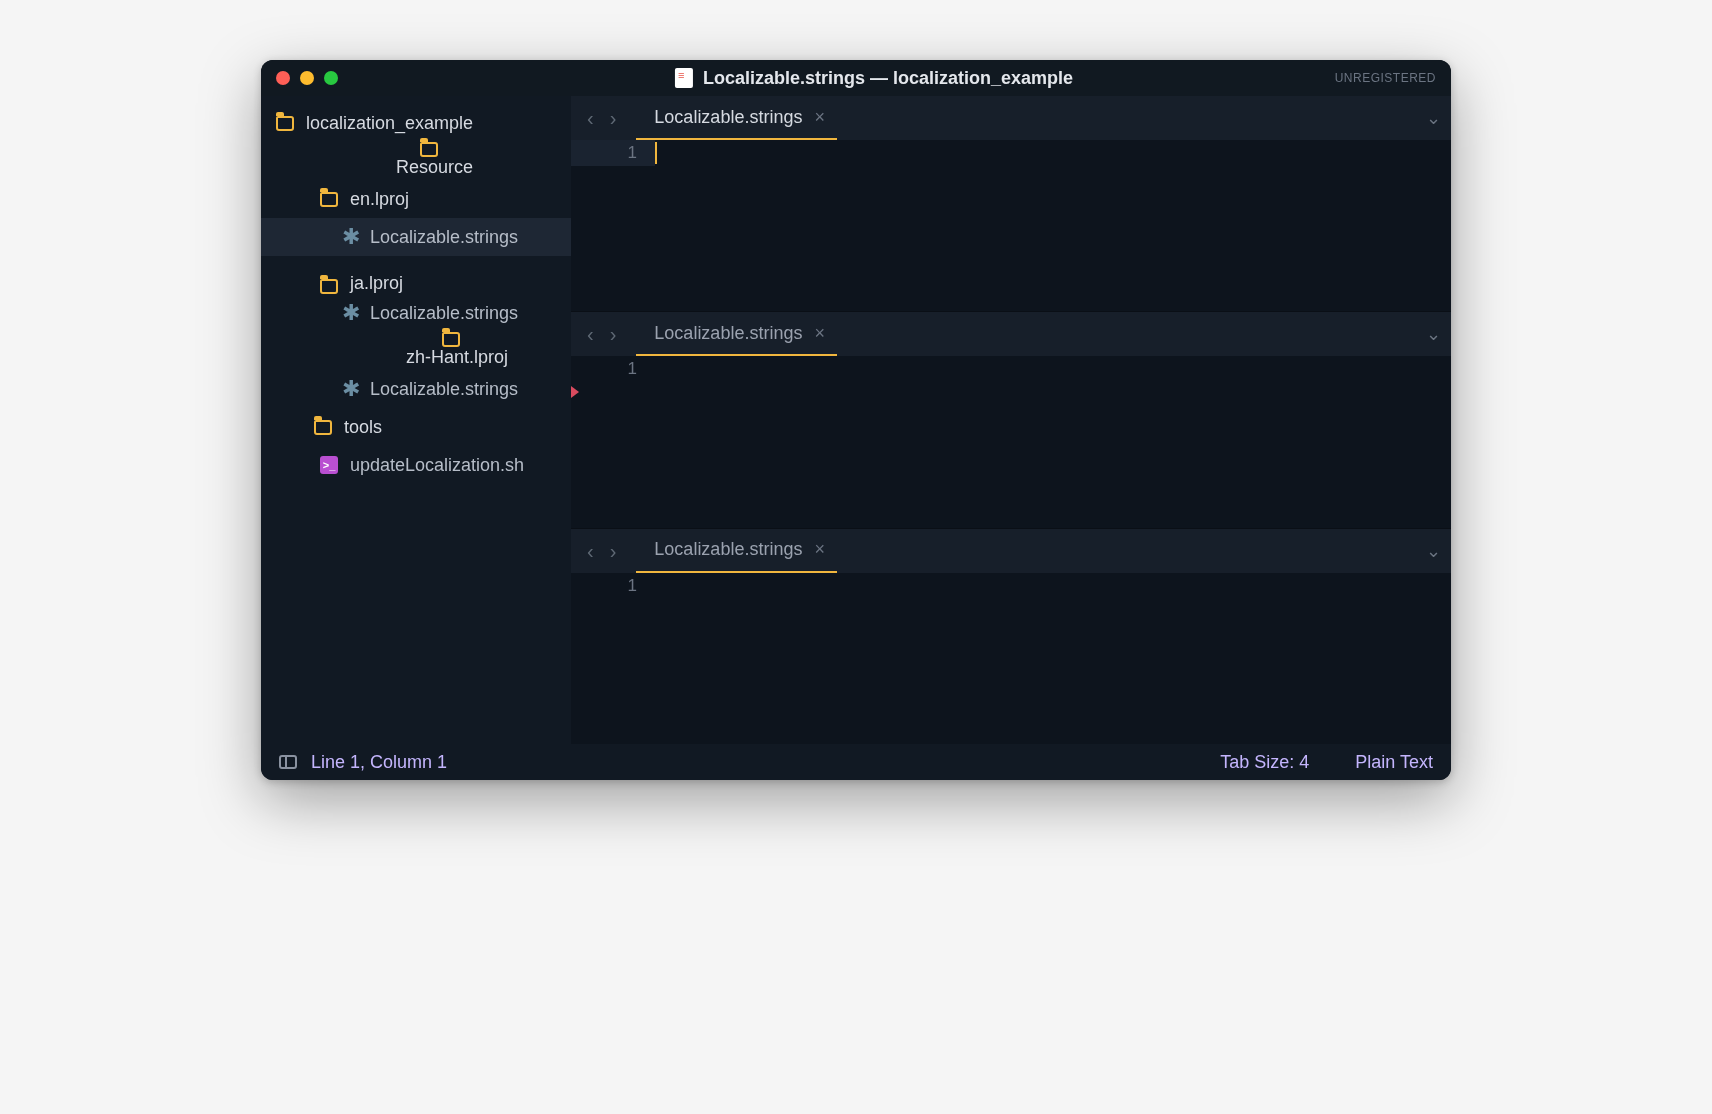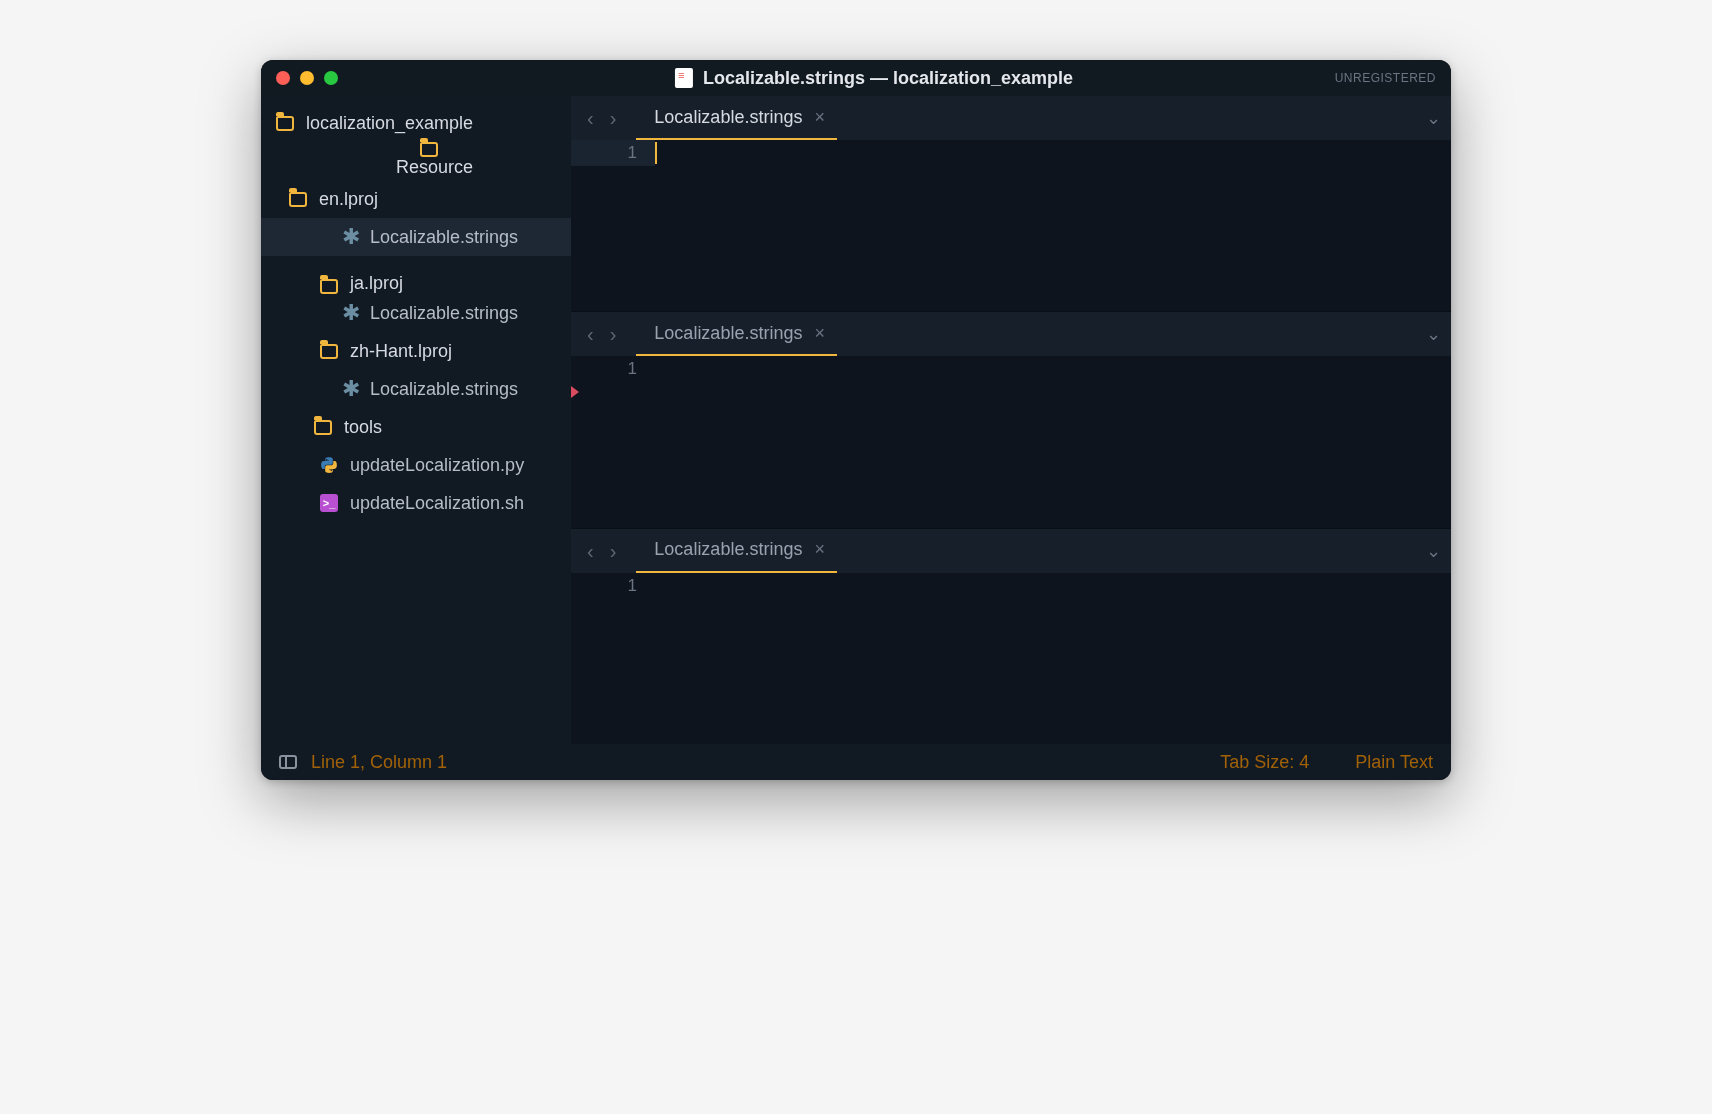--- a/index.html
+++ b/index.html
@@ -35,21 +35,21 @@
     .nav-arrow { color: #5f6975; font-size: 20px; padding: 0 6px; cursor: default; line-height: 1; }
     .tab { display: flex; align-items: center; height: 100%; padding: 0 12px 0 18px; font-size: 18px; color: #9ba2af; border-bottom: 2px solid #f0b63e; margin-left: 10px; }
     .tab.active { color: #d6dae1; }
     .tab-close { margin-left: 12px; color: #6b7482; font-size: 18px; cursor: default; }
     .chevron-down { margin-left: auto; color: #6b7482; font-size: 18px; cursor: default; }
     .gutter-row { display: flex; height: 26px; background: #0d141d; }
     .gutter { width: 84px; color: #6b7482; text-align: right; padding-right: 18px; font-size: 17px; line-height: 26px; font-variant-numeric: tabular-nums; }
     .gutter.active-bg { background: #1a2330; }
     .cursor-line { width: 2px; height: 22px; background: #f0b63e; margin-top: 2px; }
     .red-arrow { position: absolute; left: 0; top: 74px; width: 0; height: 0; border-top: 6px solid transparent; border-bottom: 6px solid transparent; border-left: 8px solid #d94b5f; }
-    .statusbar { height: 36px; background: #111923; display: flex; align-items: center; padding: 0 18px; gap: 14px; font-size: 18px; color: #a16207; }
+    .statusbar { height: 36px; background: #111923; display: flex; align-items: center; padding: 0 18px; gap: 14px; font-size: 18px; color: #c4b5fd; }
     .panel-icon { width: 18px; height: 14px; border: 2px solid #8a92a0; border-radius: 3px; position: relative; }
     .panel-icon::after { content: ""; position: absolute; left: 4px; top: 0; bottom: 0; width: 2px; background: #8a92a0; }
     .status-spacer { flex: 1; }
     .status-item { cursor: default; }
   </style>
 </head>
 <body>
 
 <div class="window">
   <div class="titlebar">
@@ -69,56 +69,47 @@
     <div class="sidebar">
       <div id="tree-container">
           <div class="tree-row" style="padding-left: 15px;">
             <span class="folder-icon"></span>
             <span class="tree-label bright">localization_example</span>
           </div>
           <div class="tree-row" style="padding-left: 37px; flex-direction: column;">
             <span class="folder-icon"></span>
             <span class="tree-label bright">Resource</span>
           </div>
-          <div class="tree-row" style="padding-left: 28px;">
+          <div class="tree-row" style="padding-left: 59px;">
             <span class="folder-icon"></span>
             <span class="tree-label bright">en.lproj</span>
           </div>
           <div class="tree-row active" style="padding-left: 81px;">
             <span class="asterisk-icon">✱</span>
             <span class="tree-label">Localizable.strings</span>
           </div>
           <div class="tree-row" style="padding-left: 59px; align-items: flex-end;">
             <span class="folder-icon"></span>
             <span class="tree-label bright">ja.lproj</span>
           </div>
           <div class="tree-row" style="padding-left: 81px;">
             <span class="asterisk-icon">✱</span>
             <span class="tree-label">Localizable.strings</span>
           </div>
-          <div class="tree-row" style="padding-left: 59px;">
+          <div class="tree-row" style="padding-left: 82px; flex-direction: column;">
             <span class="folder-icon"></span>
             <span class="tree-label bright">zh-Hant.lproj</span>
           </div>
           <div class="tree-row" style="padding-left: 81px;">
             <span class="asterisk-icon">✱</span>
             <span class="tree-label">Localizable.strings</span>
           </div>
           <div class="tree-row" style="padding-left: 37px; margin-left: 16px;">
             <span class="folder-icon"></span>
             <span class="tree-label bright">tools</span>
-          </div>
-          <div class="tree-row" style="padding-left: 59px;">
-            <span class="py-icon">
-              <svg width="18" height="18" viewBox="0 0 32 32">
-                <path fill="#3b7bb3" d="M15.9 2c-7 0-6.6 3-6.6 3v3.1h6.7v.9H6.6S2 8.5 2 15.9c0 7.4 4 7.1 4 7.1h2.4v-3.4s-.1-4 4-4h6.6s3.8.1 3.8-3.7V5.6S23.3 2 15.9 2zM12 5c.7 0 1.2.6 1.2 1.2 0 .7-.6 1.2-1.2 1.2-.7 0-1.2-.5-1.2-1.2C10.8 5.6 11.3 5 12 5z"></path>
-                <path fill="#f0b63e" d="M16.1 30c7 0 6.6-3 6.6-3v-3.1H16v-.9h9.4S30 23.5 30 16.1c0-7.4-4-7.1-4-7.1h-2.4v3.4s.1 4-4 4H13s-3.8-.1-3.8 3.7v6.3S8.7 30 16.1 30zM20 27c-.7 0-1.2-.6-1.2-1.2 0-.7.6-1.2 1.2-1.2.7 0 1.2.5 1.2 1.2 0 .6-.5 1.2-1.2 1.2z"></path>
-              </svg>
-            </span>
-            <span class="tree-label">updateLocalization.py</span>
           </div>
           <div class="tree-row" style="padding-left: 59px;">
             <span class="sh-icon">&gt;_</span>
             <span class="tree-label">updateLocalization.sh</span>
           </div>
         </div>
     </div>
 
     <div class="editors">
       <div class="pane">

